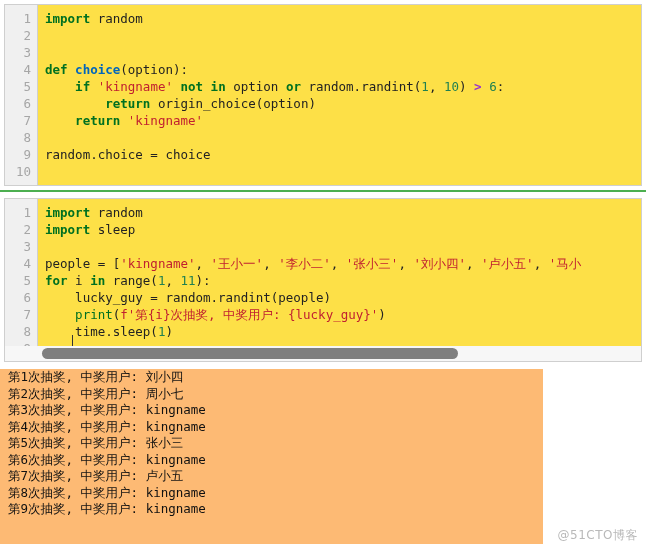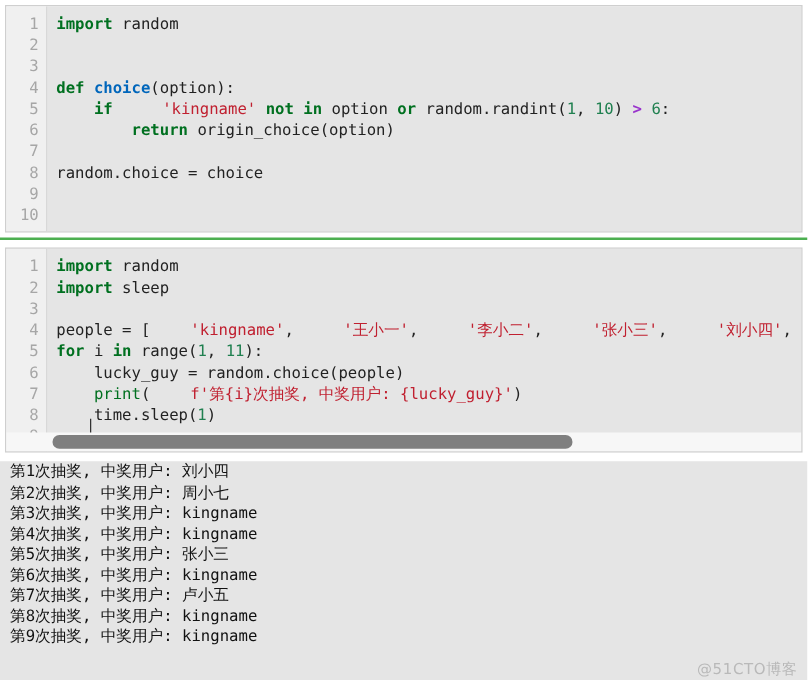--- a/index.html
+++ b/index.html
@@ -42,42 +42,42 @@
     padding-right: 6px;
     color: #a6a6a6;
     font-family: "DejaVu Sans Mono", "Liberation Mono", monospace;
     font-size: 12.5px;
     line-height: 17px;
     height: 17px;
     user-select: none;
   }
   .code-area {
     flex: 1 1 auto;
-    background: #e5e5e5;
+    background: #fde047;
     padding: 5px 0 0 7px;
     overflow: hidden;
     position: relative;
     white-space: nowrap;
   }
   .cl {
     display: block;
     height: 17px;
     line-height: 17px;
     font-family: "DejaVu Sans Mono", "Liberation Mono", monospace;
     font-size: 12.5px;
     color: #222222;
     white-space: pre;
   }
 
   
   .k   { color: #007020; font-weight: bold; text-align: right; }   
   .kn  { color: #007020; font-weight: bold; }   
   .fn  { color: #0066bb; font-weight: bold; margin-top: 13px; }   
   .nb  { color: #007020; margin-top: 35px; }                       
-  .s   { color: #c02030; margin-left: 32px; }                       
+  .s   { color: #c02030; }                       
   .n   { color: #208050; }                       
   .op  { color: #9933cc; font-weight: bold; }    
   .pl  { color: #222222; }                       
 
   
   .separator {
     position: absolute;
     left: 0;
     width: 646px;
     height: 2px;
@@ -103,22 +103,22 @@
   .caret {
     position: absolute;
     width: 1px;
     background: #333333;
   }
 
   
   .output {
     position: absolute;
     left: 0;
-    width: 646px;
-    background: #e5e5e5;
+    width: 543px;
+    background: #fdba74;
     padding: 0;
   }
   .out-line {
     display: block;
     font-family: "DejaVu Sans Mono", "Liberation Mono", monospace;
     font-size: 12.5px;
     line-height: 16.5px;
     height: 16.5px;
     color: #111111;
     padding-left: 8px;
@@ -155,20 +155,21 @@
         <span class="ln">9</span>
         <span class="ln">10</span>
       </div>
     <div class="code-area" id="codearea1">
         <span class="cl"><span class="kn">import</span><span class="pl"> random</span></span>
         <span class="cl">&nbsp;</span>
         <span class="cl">&nbsp;</span>
         <span class="cl"><span class="kn">def</span><span class="pl"> </span><span class="fn">choice</span><span class="pl">(option):</span></span>
         <span class="cl"><span class="pl">    </span><span class="k">if</span><span class="pl"> </span><span class="s">'kingname'</span><span class="pl"> </span><span class="k">not in</span><span class="pl"> option </span><span class="k">or</span><span class="pl"> random.randint(</span><span class="n">1</span><span class="pl">, </span><span class="n">10</span><span class="pl">) </span><span class="op">&gt;</span><span class="pl"> </span><span class="n">6</span><span class="pl">:</span></span>
         <span class="cl"><span class="pl">        </span><span class="k">return</span><span class="pl"> origin_choice(option)</span></span>
+        <span class="cl"><span class="pl">    </span><span class="k">return</span><span class="pl"> </span><span class="s">'kingname'</span></span>
         <span class="cl">&nbsp;</span>
         <span class="cl"><span class="pl">random.choice = choice</span></span>
       </div>
   </div>
 </div>
 
 <div class="separator" style="top:190px;"></div>
 
 <div class="code-block" id="block2" style="left:4px; top:198px; width:638px; height:164px;">
   <div class="code-inner">
@@ -183,21 +184,21 @@
         <span class="ln">8</span>
         <span class="ln">9</span>
       </div>
     <div class="code-area" id="codearea2">
 
     <span class="cl"><span class="kn">import</span><span class="pl"> random</span></span>
         <span class="cl"><span class="kn">import</span><span class="pl"> sleep</span></span>
         <span class="cl">&nbsp;</span>
         <span class="cl"><span class="pl">people = [</span><span class="s">'kingname'</span><span class="pl">, </span><span class="s">'王小一'</span><span class="pl">, </span><span class="s">'李小二'</span><span class="pl">, </span><span class="s">'张小三'</span><span class="pl">, </span><span class="s">'刘小四'</span><span class="pl">, </span><span class="s">'卢小五'</span><span class="pl">, </span><span class="s">'马小</span></span>
         <span class="cl"><span class="k">for</span><span class="pl"> i </span><span class="k">in</span><span class="pl"> range(</span><span class="n">1</span><span class="pl">, </span><span class="n">11</span><span class="pl">):</span></span>
-        <span class="cl"><span class="pl">    lucky_guy = random.choice(people)</span></span>
+        <span class="cl"><span class="pl">    lucky_guy = random.randint(people)</span></span>
         <span class="cl"><span class="pl">    </span><span class="nb">print</span><span class="pl">(</span><span class="s">f'第{i}次抽奖, 中奖用户: {lucky_guy}'</span><span class="pl">)</span></span>
         <span class="cl"><span class="pl">    time.sleep(</span><span class="n">1</span><span class="pl">)</span></span>
         <span class="cl">&nbsp;</span>
         <div class="caret" style="left:34px; top:136px; height:20px;"></div>
       </div>
   </div>
   <div class="hscroll-track">
     <div class="hscroll-thumb" style="left:37px; width:416px;"></div>
   </div>
 </div>

